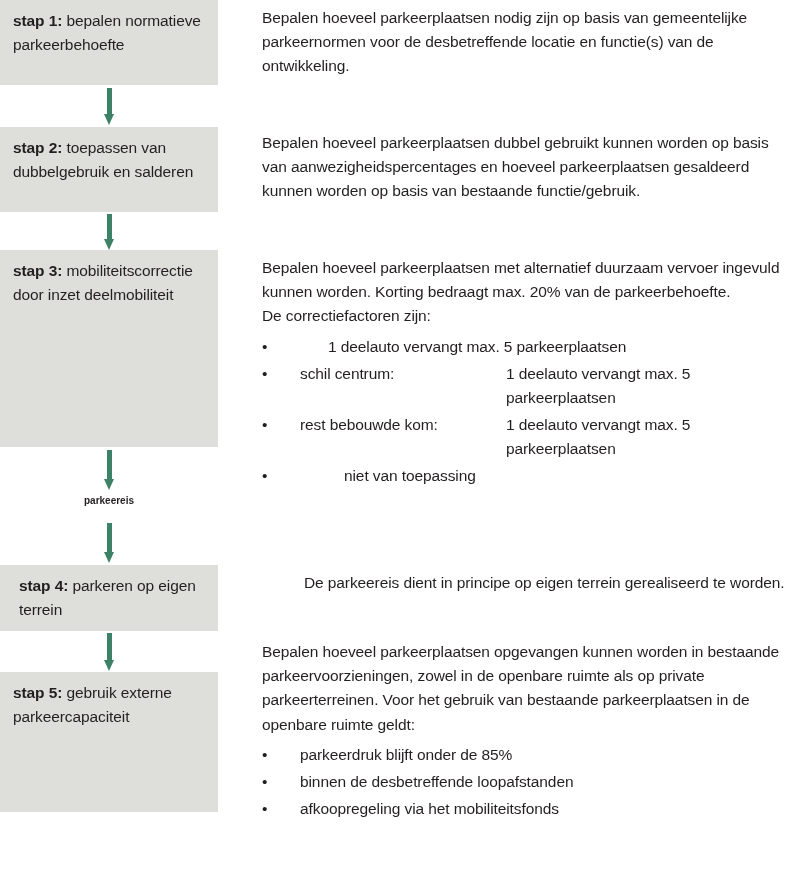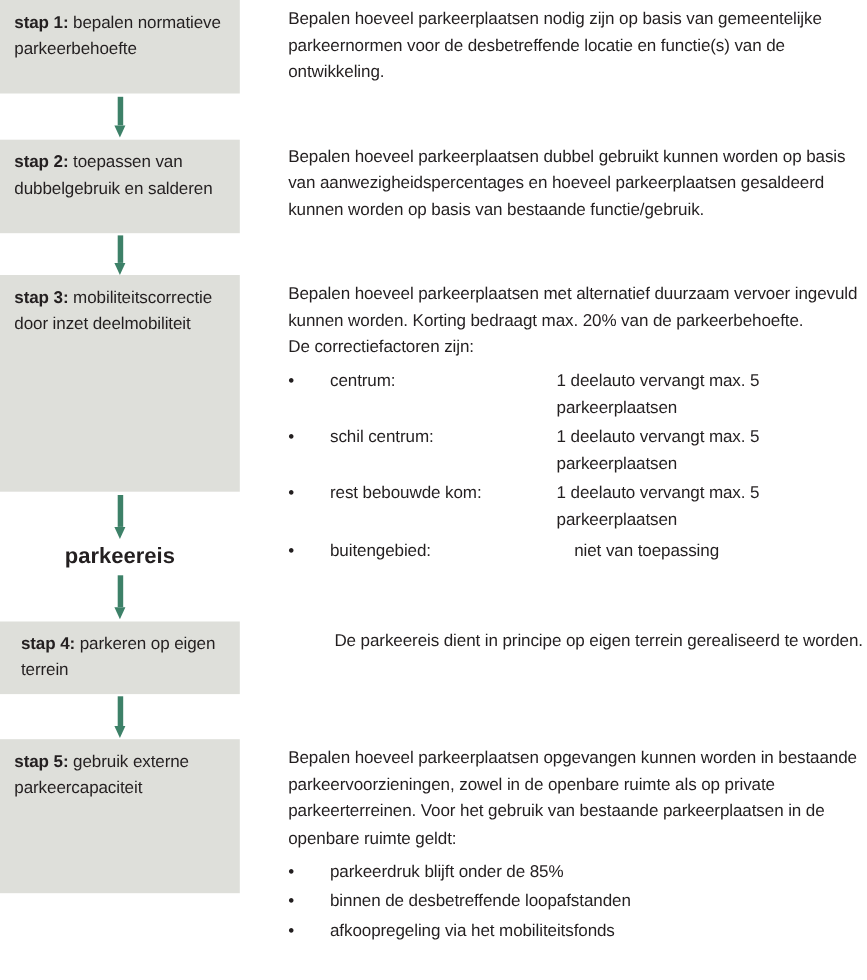--- a/index.html
+++ b/index.html
@@ -66,21 +66,21 @@
     border-top: 11px solid #3d8168;
   }
 
   
   .mid-label {
     position: absolute;
     left: 0;
     width: 218px;
     text-align: center;
     font-weight: bold;
-    font-size: 20px;
+    font-size: 10px;
     color: #231f20;
   }
 
   
   .desc {
     position: absolute;
     left: 262px;
     width: 520px;
     font-size: 15.5px;
     line-height: 1.56;
@@ -157,36 +157,34 @@
   <div class="step-box" style="top:250px; height:197px;">
     <span class="step-label">stap 3:</span><span class="step-text"> mobiliteitscorrectie door inzet deelmobiliteit</span>
   </div>
 
   <div class="desc" style="top:256px;">
     <p>Bepalen hoeveel parkeerplaatsen met alternatief duurzaam vervoer ingevuld kunnen worden. Korting bedraagt max. 20% van de parkeerbehoefte.</p>
     <p>De correctiefactoren zijn:</p>
     <ul class="bullets">
       <li>
         <span class="bullet-dot">•</span>
-        <span class="bullet-term">centrum:</span>
         <span class="bullet-val">1 deelauto vervangt max. 5 parkeerplaatsen</span>
       </li>
       <li>
         <span class="bullet-dot">•</span>
         <span class="bullet-term">schil centrum:</span>
         <span class="bullet-val">1 deelauto vervangt max. 5 parkeerplaatsen</span>
       </li>
       <li>
         <span class="bullet-dot">•</span>
         <span class="bullet-term">rest bebouwde kom:</span>
         <span class="bullet-val">1 deelauto vervangt max. 5 parkeerplaatsen</span>
       </li>
       <li>
         <span class="bullet-dot">•</span>
-        <span class="bullet-term">buitengebied:</span>
         <span class="bullet-val" style="padding-left:16px;">niet van toepassing</span>
       </li>
     </ul>
   </div>
 
   <div class="arrow" style="top:450px; height:40px;">
     <div class="shaft" style="height:29px;"></div>
     <div class="head" style="top:29px;"></div>
   </div>
 
@@ -207,21 +205,21 @@
 
   <div class="arrow" style="top:633px; height:38px;">
     <div class="shaft" style="height:27px;"></div>
     <div class="head" style="top:27px;"></div>
   </div>
 
   <div class="step-box" style="top:672px; height:140px;">
     <span class="step-label">stap 5:</span><span class="step-text"> gebruik externe parkeercapaciteit</span>
   </div>
 
-  <div class="desc" style="top:678px;">
+  <div class="desc" style="top:640px;">
     <p>Bepalen hoeveel parkeerplaatsen opgevangen kunnen worden in bestaande parkeervoorzieningen, zowel in de openbare ruimte als op private parkeerterreinen. Voor het gebruik van bestaande parkeerplaatsen in de openbare ruimte geldt:</p>
     <ul class="bullets simple">
       <li>
         <span class="bullet-dot">•</span>
         <span class="bullet-term">parkeerdruk blijft onder de 85%</span>
       </li>
       <li>
         <span class="bullet-dot">•</span>
         <span class="bullet-term">binnen de desbetreffende loopafstanden</span>
       </li>

